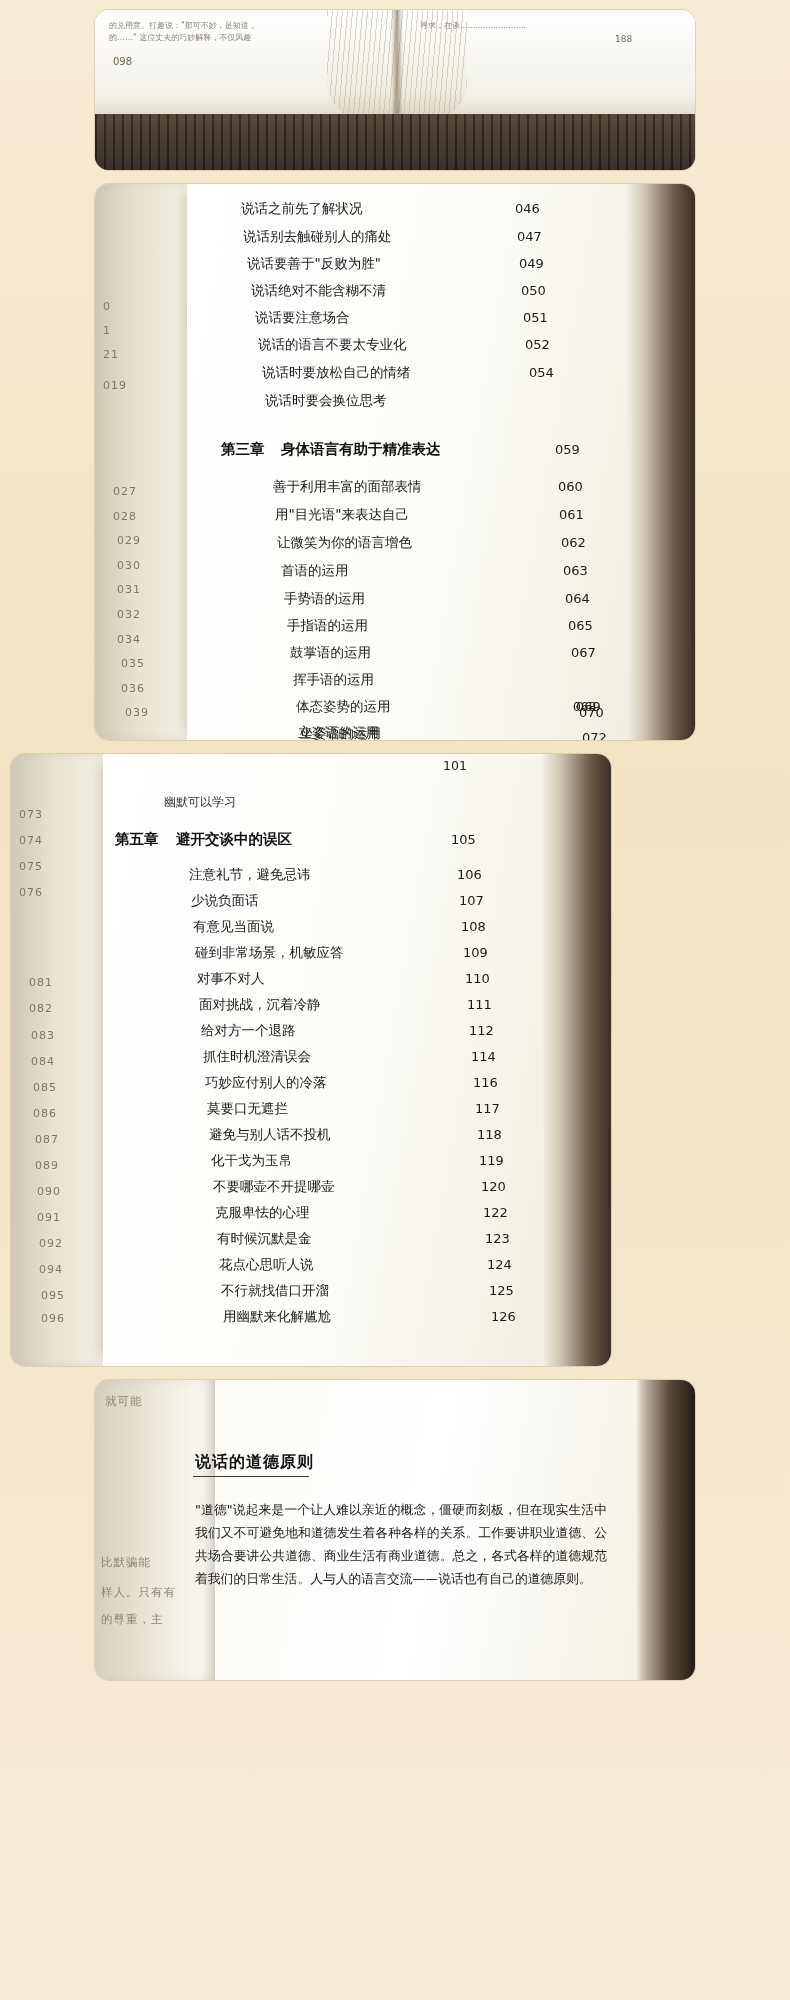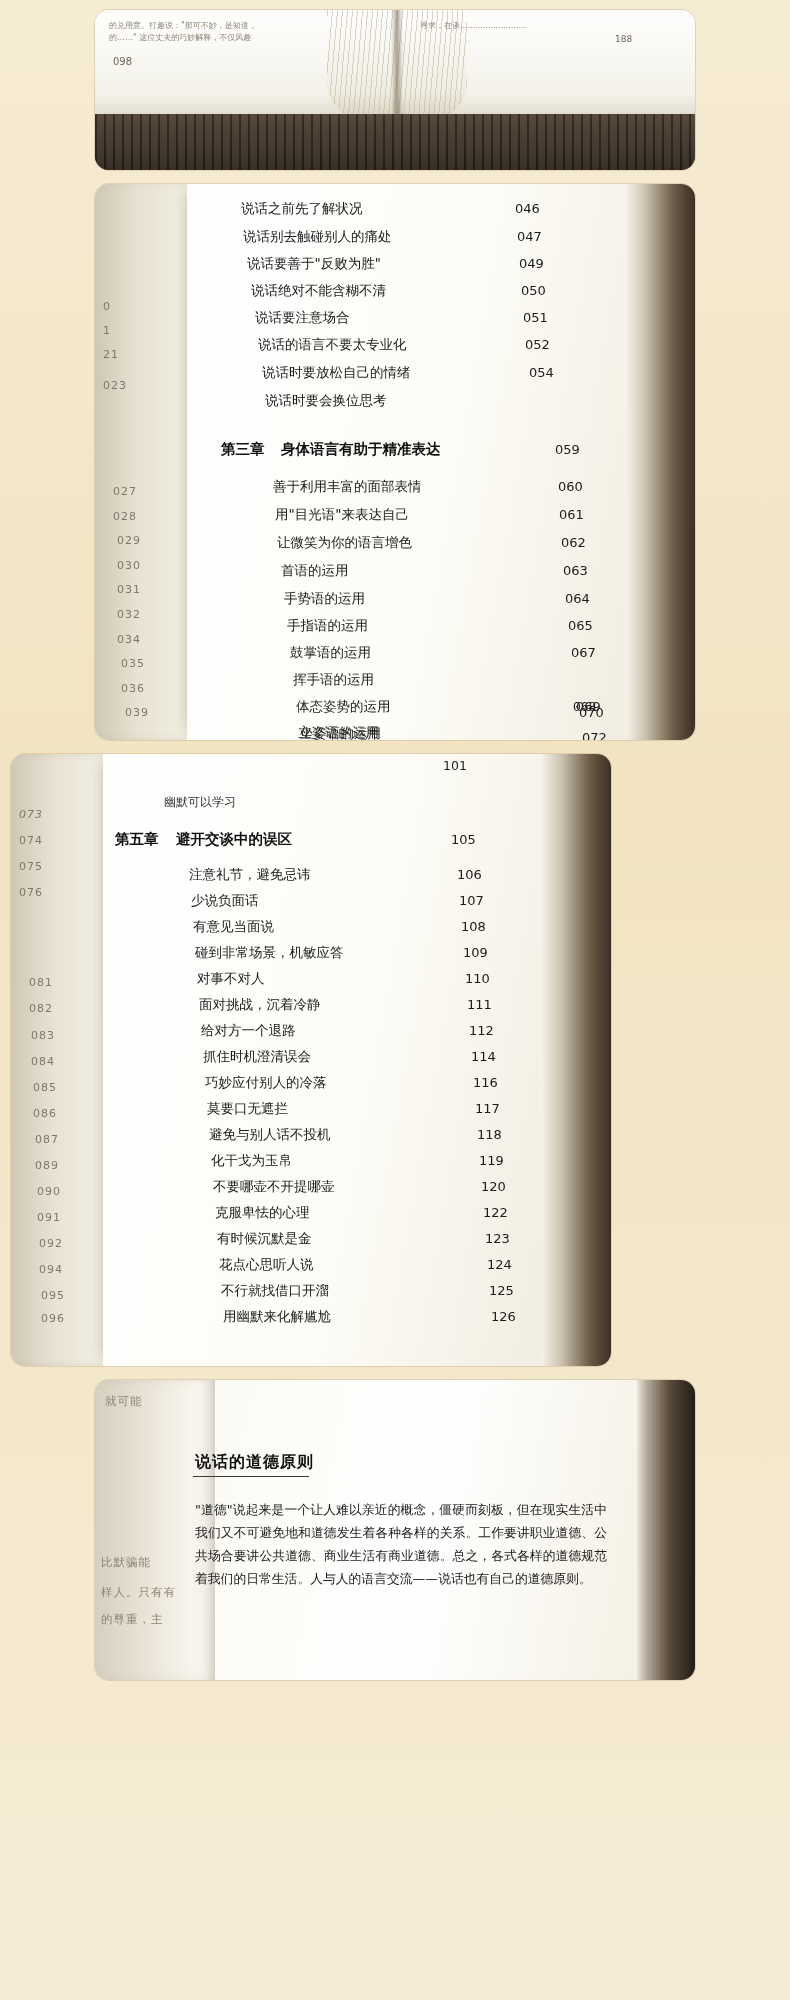--- a/index.html
+++ b/index.html
@@ -198,21 +198,21 @@
   </div>
 
   <div class="panel toc" style="height:556px;">
     <div class="leftstrip"></div>
     <div class="sheet"></div>
     <div class="rightstrip"></div>
 
     <div class="ghost" style="top:116px;">0</div>
     <div class="ghost" style="top:140px;">1</div>
     <div class="ghost" style="top:164px;">21</div>
-    <div class="ghost" style="top:195px;">023</div>
+    <div class="ghost" style="top:195px;">019</div>
     <div class="ghost" style="top:301px; left:18px;">027</div>
     <div class="ghost" style="top:326px; left:18px;">028</div>
     <div class="ghost" style="top:350px; left:22px;">029</div>
     <div class="ghost" style="top:375px; left:22px;">030</div>
     <div class="ghost" style="top:399px; left:22px;">031</div>
     <div class="ghost" style="top:424px; left:22px;">032</div>
     <div class="ghost" style="top:449px; left:22px;">034</div>
     <div class="ghost" style="top:473px; left:26px;">035</div>
     <div class="ghost" style="top:498px; left:26px;">036</div>
     <div class="ghost" style="top:522px; left:30px;">039</div>
@@ -289,21 +289,21 @@
   </div>
 
   <div class="panel toc" style="height:612px;margin-left:11px;">
     <div class="leftstrip"></div>
     <div class="sheet"></div>
     <div class="rightstrip"></div>
 
     <div class="folio" style="left:432px; top:4px;">101</div>
     <div class="runhead" style="left:153px; top:40px;">幽默可以学习</div>
 
-    <div class="ghost" style="top:54px;  left:8px;font-style:italic;">073</div>
+    <div class="ghost" style="top:54px;  left:8px;">073</div>
     <div class="ghost" style="top:80px;  left:8px;">074</div>
     <div class="ghost" style="top:106px; left:8px;">075</div>
     <div class="ghost" style="top:132px; left:8px;">076</div>
     <div class="ghost" style="top:222px; left:18px;">081</div>
     <div class="ghost" style="top:248px; left:18px;">082</div>
     <div class="ghost" style="top:275px; left:20px;">083</div>
     <div class="ghost" style="top:301px; left:20px;">084</div>
     <div class="ghost" style="top:327px; left:22px;">085</div>
     <div class="ghost" style="top:353px; left:22px;">086</div>
     <div class="ghost" style="top:379px; left:24px;">087</div>

